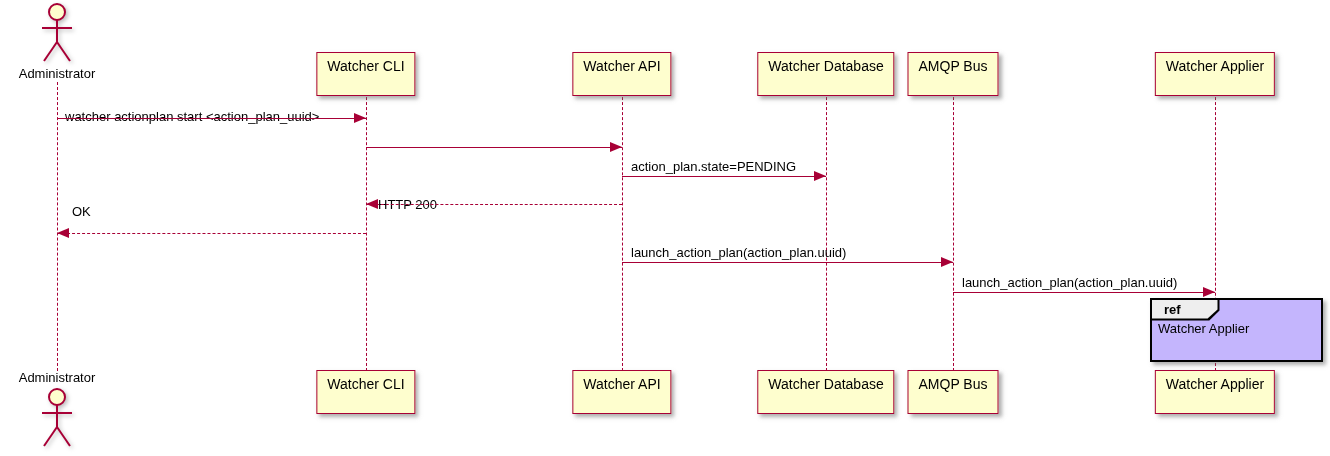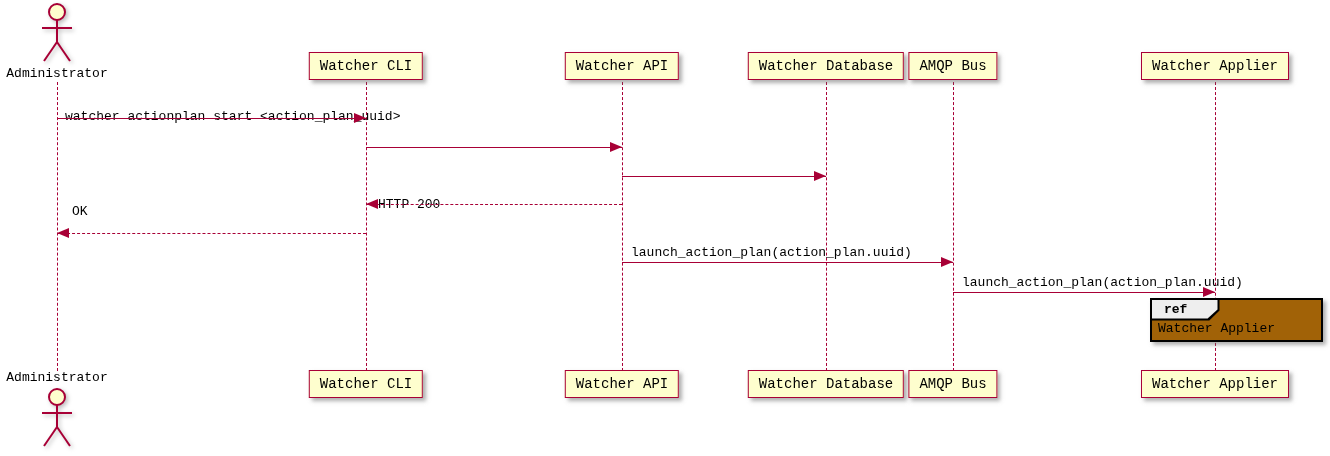--- a/index.html
+++ b/index.html
@@ -1,25 +1,25 @@
 <!DOCTYPE html>
 <html><head>
 <meta charset="utf-8">
 <style>
   html,body{margin:0;padding:0;background:#ffffff;}
   .canvas{
     position:relative;width:1330px;height:456px;background:#ffffff;
-    font-family:Liberation Mono, monospace;color:#000;overflow:hidden;
+    font-family:Liberation Sans, sans-serif;color:#000;overflow:hidden;
   }
   .participant{
     position:absolute;transform:translateX(-50%);
     background:#FEFECE;border:1.6px solid #A80036;
     box-shadow:3px 3px 4px rgba(110,110,110,0.55);
     padding:4px 10px;font-size:14px;line-height:18px;white-space:nowrap;
-    box-sizing:border-box;height:28px;
+    box-sizing:border-box;height:44px;
   }
   .lifeline{
     position:absolute;width:0;border-left:1px dashed #A80036;
     top:82px;height:289px;
   }
   .actor-figure{position:absolute;filter:drop-shadow(2px 2px 2px #bdbdbd);}
   .actor-label{
     position:absolute;transform:translateX(-50%);font-size:13px;
     line-height:15px;white-space:nowrap;
   }
@@ -30,22 +30,22 @@
     position:absolute;width:0;height:0;
     border-top:5px solid transparent;border-bottom:5px solid transparent;
     border-left:12px solid #A80036;
   }
   .arrow-left{
     position:absolute;width:0;height:0;
     border-top:5px solid transparent;border-bottom:5px solid transparent;
     border-right:12px solid #A80036;
   }
   .ref-box{
-    position:absolute;left:1150px;top:298px;width:173px;height:44px;
-    background:#a16207;border:2px solid #000;box-sizing:border-box;
+    position:absolute;left:1150px;top:298px;width:173px;height:64px;
+    background:#c4b5fd;border:2px solid #000;box-sizing:border-box;
     box-shadow:3px 3px 4px rgba(110,110,110,0.55);
     padding-left:12px;
   }
   .ref-header{
     position:absolute;left:-0.5px;top:-0.5px;width:68px;height:21px;background:#000;
     clip-path:polygon(0 0,100% 0,100% 52%,85% 100%,0 100%);
   }
   .ref-header::before{
     content:"";position:absolute;left:0;top:0;width:66px;height:19px;background:#EEEEEE;
     clip-path:polygon(0 0,100% 0,100% 52%,85% 100%,0 100%);
@@ -82,20 +82,21 @@
   <div class="participant" style="left:953px;top:52px">AMQP Bus</div>
   <div class="participant" style="left:1215px;top:52px">Watcher Applier</div>
 
   <div class="msg-label" style="left:65px;top:109px">watcher actionplan start &lt;action_plan_uuid&gt;</div>
   <div class="msg-line" style="left:57px;top:118px;width:309px"></div>
   <div class="arrow-right" style="left:354px;top:113px"></div>
 
   <div class="msg-line" style="left:366px;top:147px;width:256px"></div>
   <div class="arrow-right" style="left:610px;top:142px"></div>
 
+  <div class="msg-label" style="left:631px;top:159px">action_plan.state=PENDING</div>
   <div class="msg-line" style="left:622px;top:176px;width:204px"></div>
   <div class="arrow-right" style="left:814px;top:171px"></div>
 
   <div class="msg-label" style="left:378px;top:197px">HTTP 200</div>
   <div class="msg-line dashed" style="left:366px;top:204px;width:256px"></div>
   <div class="arrow-left" style="left:366px;top:199px"></div>
 
   <div class="msg-label" style="left:72px;top:204px">OK</div>
   <div class="msg-line dashed" style="left:57px;top:233px;width:309px"></div>
   <div class="arrow-left" style="left:57px;top:228px"></div>

